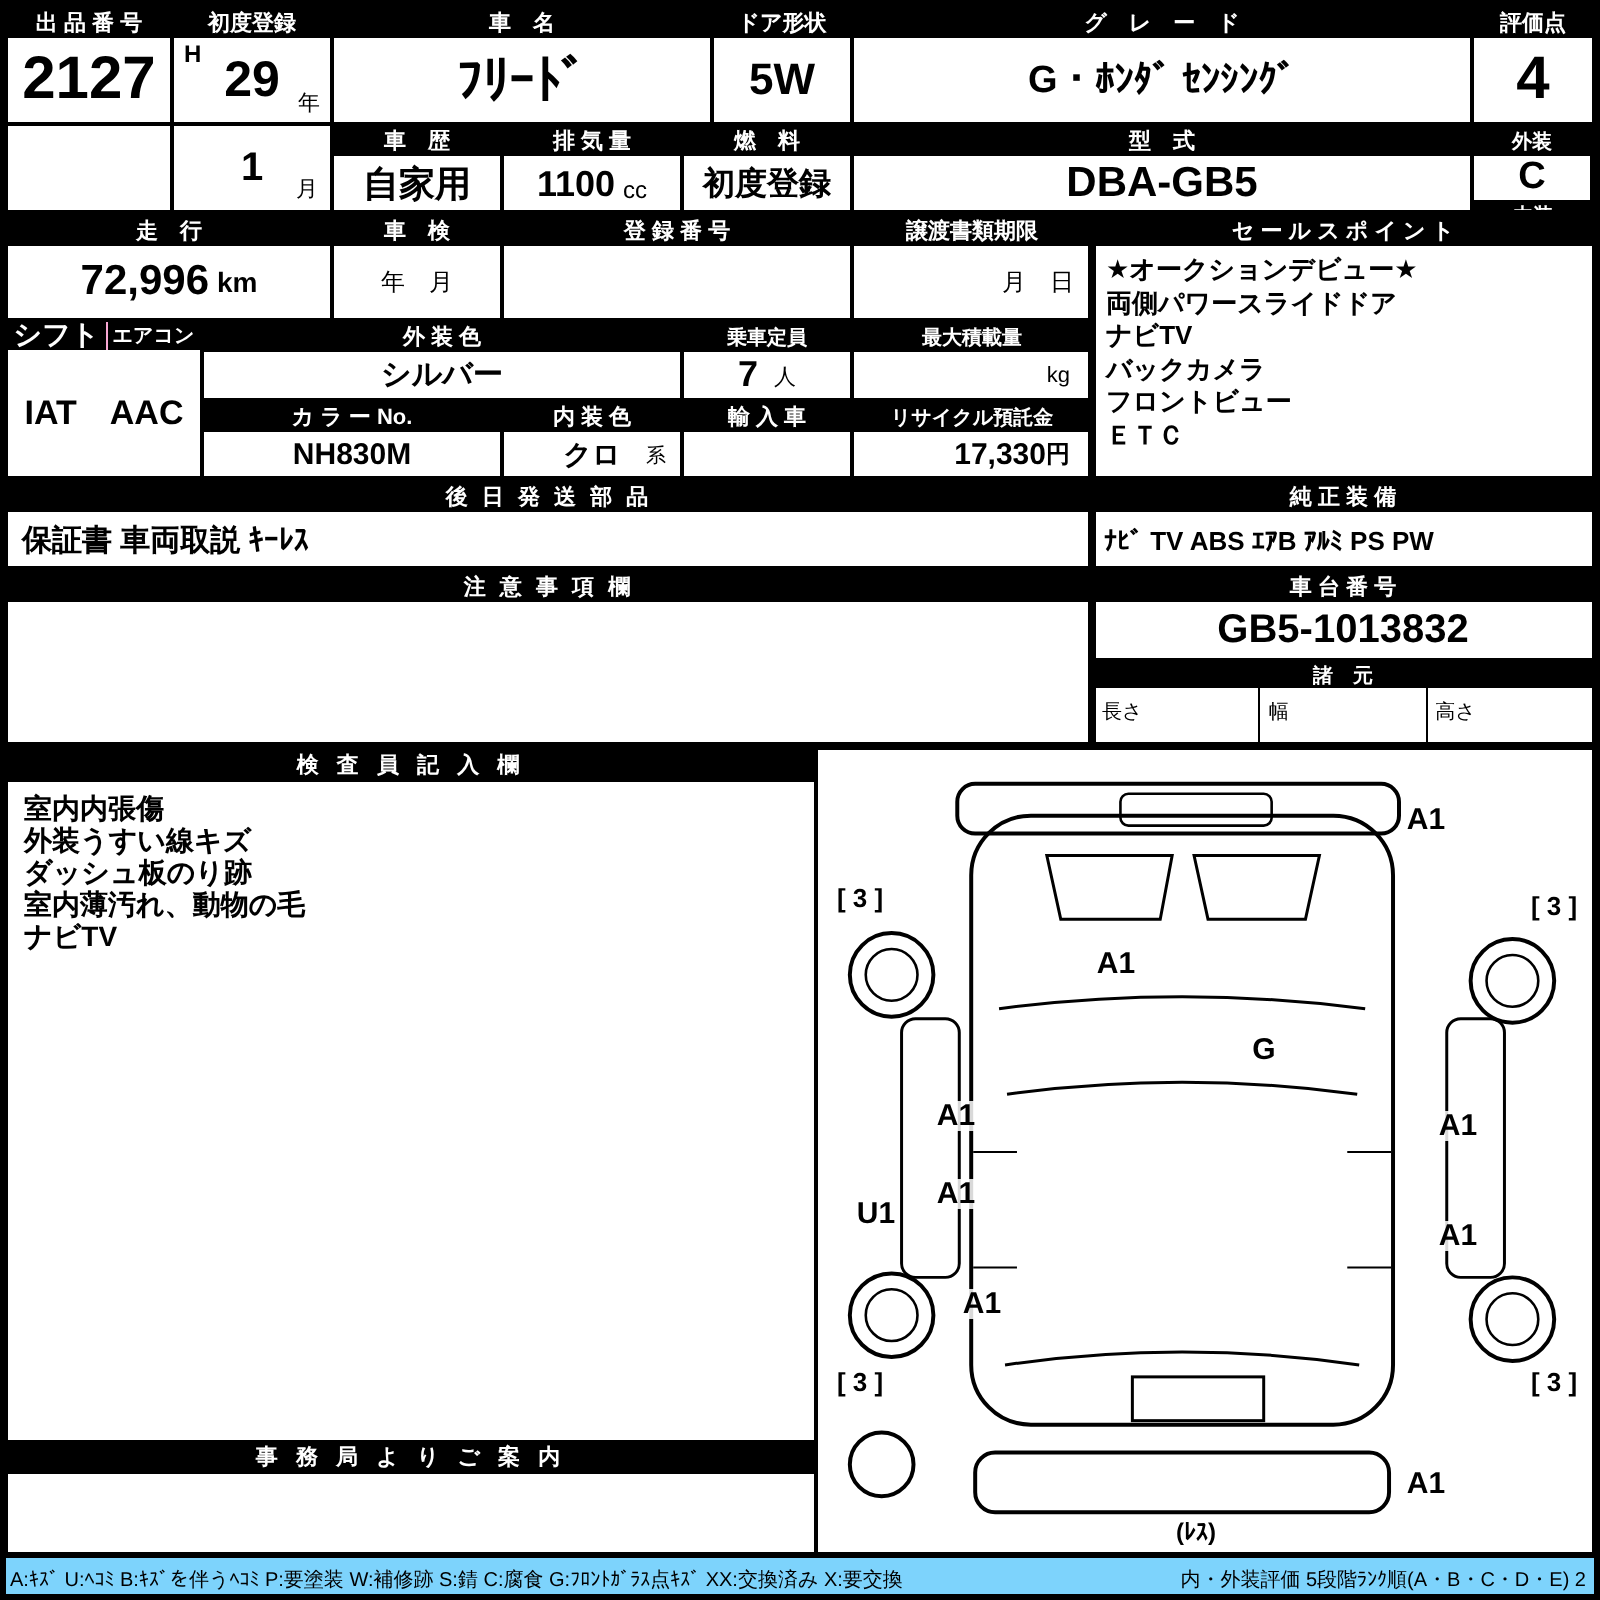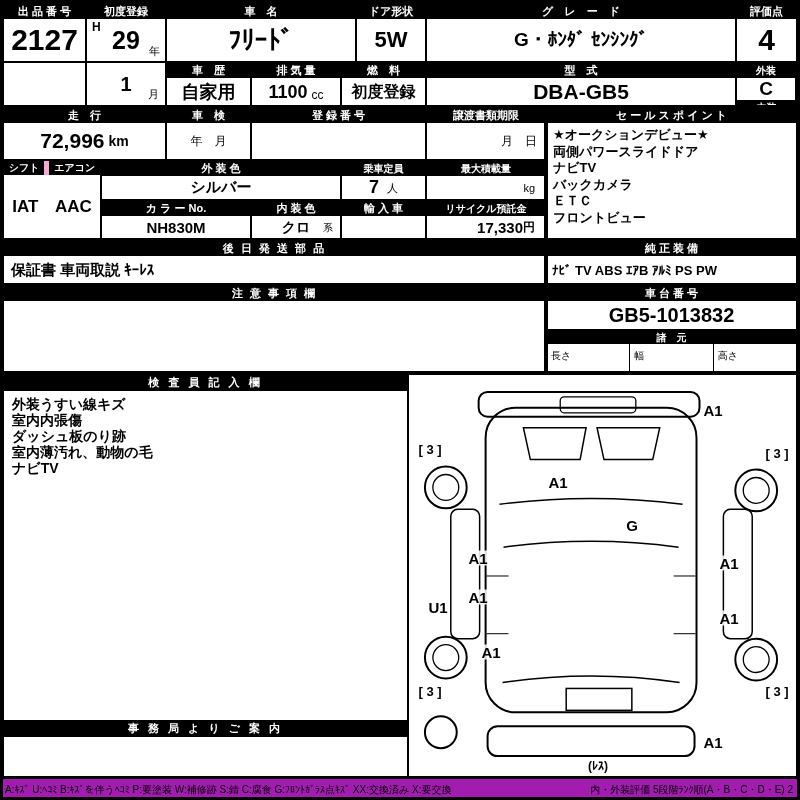--- a/index.html
+++ b/index.html
@@ -1,18 +1,18 @@
 <!DOCTYPE html>
 <html><head>
 <meta charset="utf-8">
 <style>
   * { box-sizing: border-box; margin: 0; padding: 0; }
   html, body { background: #fff; }
   body { font-family: "Liberation Sans", "DejaVu Sans", sans-serif; color: #000; }
-  #sheet { position: relative; width: 800px; height: 800px; background: #a21caf; overflow: hidden; }
+  #sheet { position: relative; width: 800px; height: 800px; background: #7dd3fc; overflow: hidden; }
   .frame { position: absolute; inset: 0; border: 3px solid #000; pointer-events: none; z-index: 50; }
   .cell { position: absolute; border: 1px solid #000; background: #fff; display: flex; flex-direction: column; }
   .hdr { background: #000; color: #fff; font-size: 11px; height: 15px; flex: 0 0 15px; display: flex;
          align-items: center; justify-content: center; white-space: pre; font-weight: bold; }
   .val { flex: 1; display: flex; align-items: center; justify-content: center; font-weight: bold;
          position: relative; white-space: pre; }
   .thick { position: absolute; background: #000; z-index: 40; }
   .mark { position: absolute; transform: translate(-50%,-50%); font-weight: bold; font-size: 15px;
           white-space: pre; background: rgba(255,255,255,.85); padding: 0 1px; line-height: 1; }
   .sub { font-weight: normal; }
@@ -124,28 +124,28 @@
     <div class="val sub" style="font-size:12px;justify-content:flex-end;padding-right:8px">月　日</div>
   </div>
 
   <div class="cell" style="left:546px;top:107px;width:251px;height:133px">
     <div class="hdr">セ ー ル ス ポ イ ン ト</div>
     <div class="list">
       <div>★オークションデビュー★</div>
       <div>両側パワースライドドア</div>
       <div>ナビTV</div>
       <div>バックカメラ</div>
+      <div>フロントビュー</div>
       <div>ＥＴＣ</div>
-      <div>フロントビュー</div>
     </div>
   </div>
 
   <div class="cell" style="left:3px;top:160px;width:98px;height:80px">
     <div style="display:flex;flex:0 0 14px">
-      <div class="hdr" style="flex:1 1 50%;height:14px;flex-basis:auto;font-size:10px;border-right:5px solid #f9a8d4">シフト</div>
+      <div class="hdr" style="flex:1 1 50%;height:14px;flex-basis:auto;font-size:14px;border-right:1px solid #f9a8d4">シフト</div>
       <div class="hdr" style="flex:1 1 50%;height:14px;flex-basis:auto;font-size:10px">エアコン</div>
     </div>
     <div class="val" style="justify-content:space-around;font-size:17px">
       <span>IAT</span>
       <span>AAC</span>
     </div>
   </div>
 
   <div class="cell" style="left:101px;top:160px;width:240px;height:40px">
     <div class="hdr">外 装 色</div>
@@ -222,22 +222,22 @@
       </div>
       <div style="flex:1;position:relative">
         <span style="position:absolute;left:4px;top:5px;font-size:10px">高さ</span>
       </div>
     </div>
   </div>
 
   <div class="cell" style="left:3px;top:373px;width:405px;height:405px">
     <div class="hdr" style="height:17px;flex:0 0 17px;letter-spacing:3px">検 査 員 記 入 欄</div>
     <div class="notes">
+      <div>室内内張傷</div>
       <div>外装うすい線キズ</div>
-      <div>室内内張傷</div>
       <div>ダッシュ板のり跡</div>
       <div>室内薄汚れ、動物の毛</div>
       <div>ナビTV</div>
     </div>
     <div class="hdr" style="position:absolute;left:0;right:0;top:346px;height:17px;letter-spacing:3px">事 務 局 よ り ご 案 内</div>
   </div>
 
   <div class="cell" style="left:408px;top:373px;width:389px;height:405px">
     <svg width="100%" height="100%" viewBox="0 0 389 405" preserveAspectRatio="none" style="position:absolute;inset:0">
 

